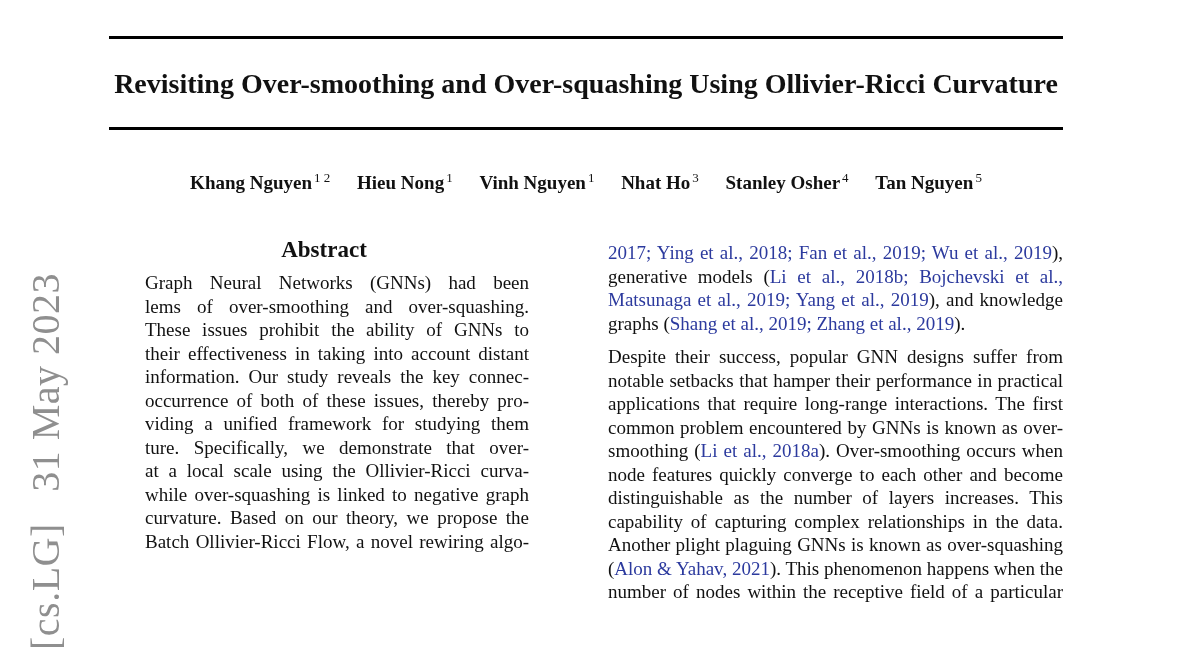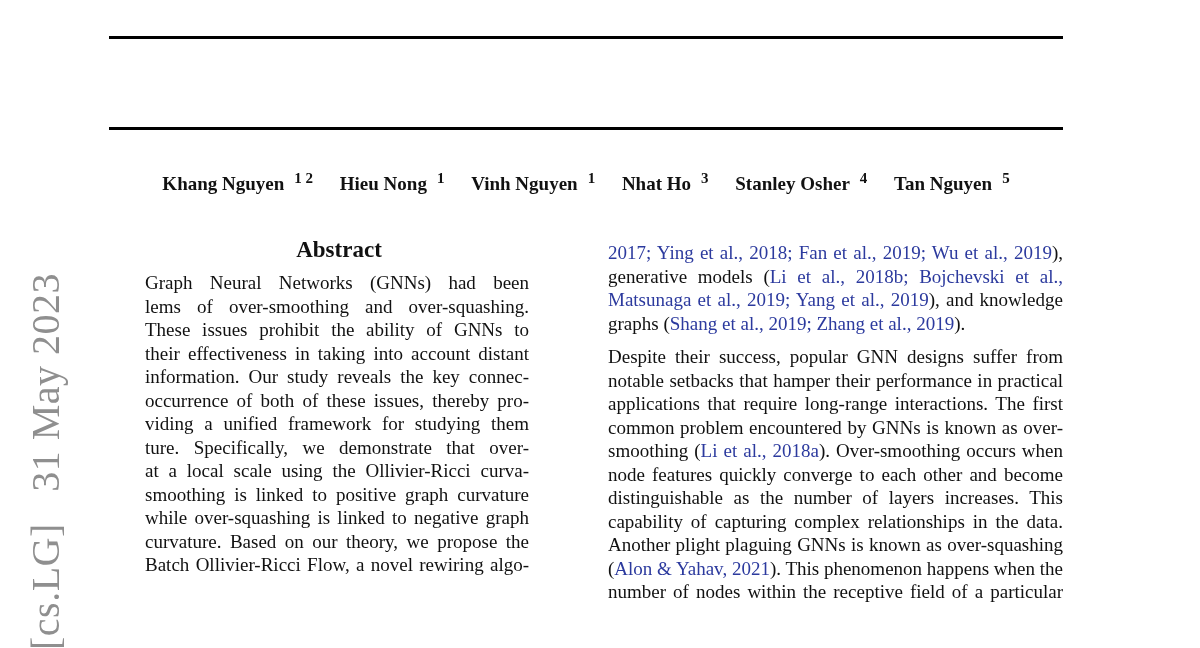--- a/index.html
+++ b/index.html
@@ -20,23 +20,23 @@
   .paper-title {
     position:absolute; left:109px; top:67px; width:954px; margin:0;
     text-align:center; font-size:28px; line-height:34px; font-weight:bold;
     white-space:nowrap;
   }
   .authors {
     position:absolute; left:109px; top:166px; width:954px;
     text-align:center; font-size:19px; line-height:24px; font-weight:bold;
   }
   .author { display:inline-block; margin:0 11px; white-space:pre; }
-  .author sup { font-weight:bold; font-size:15px; margin-left:10px; }
+  .author sup { font-weight:normal; font-size:13px; margin-left:2px; }
   .abstract-heading {
-    position:absolute; left:111px; top:236px; width:456px; margin:0;
+    position:absolute; left:96px; top:236px; width:456px; margin:0;
     text-align:center; font-size:23px; line-height:28px; font-weight:bold;
   }
   .abstract-body { position:absolute; left:145px; top:271px; width:384px; }
   .right-col { position:absolute; left:608px; top:241px; width:455px; }
   .para + .para { margin-top:10px; }
   .jline {
     height:23.5px; line-height:23.5px; font-size:19px;
     text-align:justify; text-align-last:justify; overflow:hidden;
   }
   .jline.lastline { text-align-last:left; }
@@ -45,20 +45,21 @@
 </style>
 </head>
 <body>
 
 <div class="page">
 
   <div class="watermark">[cs.LG]   31 May 2023</div>
 
   <div class="rule rule-top"></div>
 
+  <h1 class="paper-title">Revisiting Over-smoothing and Over-squashing Using Ollivier-Ricci Curvature</h1>
 
   <div class="rule rule-bottom"></div>
 
   <div class="authors">
     <span class="author"><span>Khang Nguyen</span><sup>1 2</sup></span>
     <span class="author"><span>Hieu Nong</span><sup>1</sup></span>
     <span class="author"><span>Vinh Nguyen</span><sup>1</sup></span>
     <span class="author"><span>Nhat Ho</span><sup>3</sup></span>
     <span class="author"><span>Stanley Osher</span><sup>4</sup></span>
     <span class="author"><span>Tan Nguyen</span><sup>5</sup></span>
@@ -69,21 +70,20 @@
   <div class="abstract-body">
       <div class="jline"><span class="plain">Graph Neural Networks (GNNs) had been demon-</span></div>
       <div class="jline"><span class="plain">lems of over-smoothing and over-squashing.</span></div>
       <div class="jline"><span class="plain">These issues prohibit the ability of GNNs to</span></div>
       <div class="jline"><span class="plain">their effectiveness in taking into account distant</span></div>
       <div class="jline"><span class="plain">information. Our study reveals the key connec-</span></div>
       <div class="jline"><span class="plain">occurrence of both of these issues, thereby pro-</span></div>
       <div class="jline"><span class="plain">viding a unified framework for studying them</span></div>
       <div class="jline"><span class="plain">ture.  Specifically, we demonstrate that over-</span></div>
       <div class="jline"><span class="plain">at a local scale using the Ollivier-Ricci curva-</span></div>
-      <div class="jline"><span class="plain">smoothing is linked to positive graph curvature</span></div>
       <div class="jline"><span class="plain">while over-squashing is linked to negative graph</span></div>
       <div class="jline"><span class="plain">curvature. Based on our theory, we propose the</span></div>
       <div class="jline"><span class="plain">Batch Ollivier-Ricci Flow, a novel rewiring algo-</span></div>
     </div>
 
   <div class="right-col">
     <div class="para">
         <div class="jline"><span class="cite">2017; Ying et al., 2018; Fan et al., 2019; Wu et al., 2019</span><span class="plain">),</span></div>
         <div class="jline"><span class="plain">generative models (</span><span class="cite">Li et al., 2018b; Bojchevski et al., 2018;</span></div>
         <div class="jline"><span class="cite">Matsunaga et al., 2019; Yang et al., 2019</span><span class="plain">), and knowledge</span></div>

